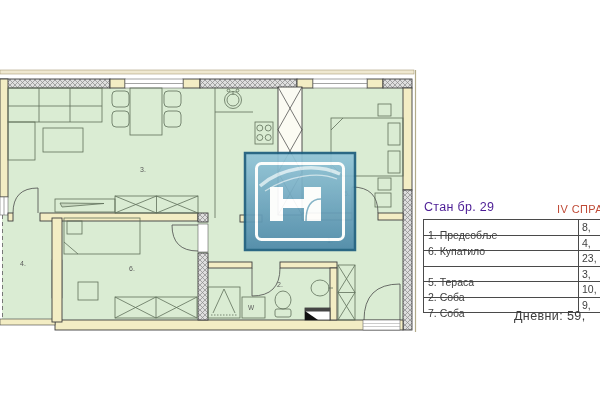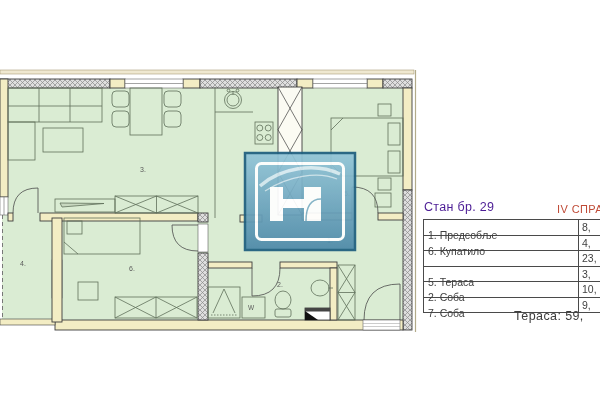--- a/index.html
+++ b/index.html
@@ -287,14 +287,14 @@
     <div class="info-row">
       <span class="name">2. Соба</span>
       <span class="val">10,</span>
     </div>
     <div class="info-row">
       <span class="name">7. Соба</span>
       <span class="val">9,</span>
     </div>
   </div>
 
-  <div class="total-label">Тераса: 59,</div>
+  <div class="total-label">Дневни: 59,</div>
 </div>
 
 </body></html>

